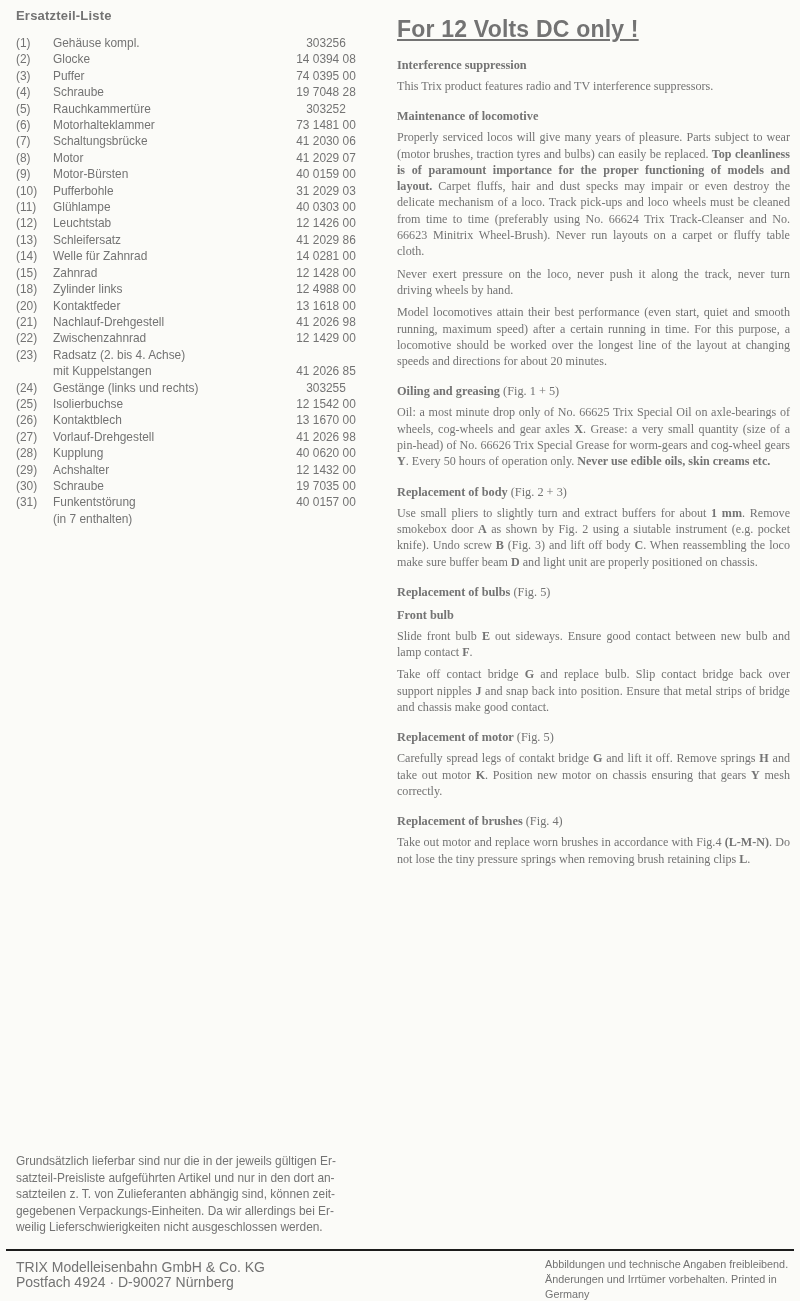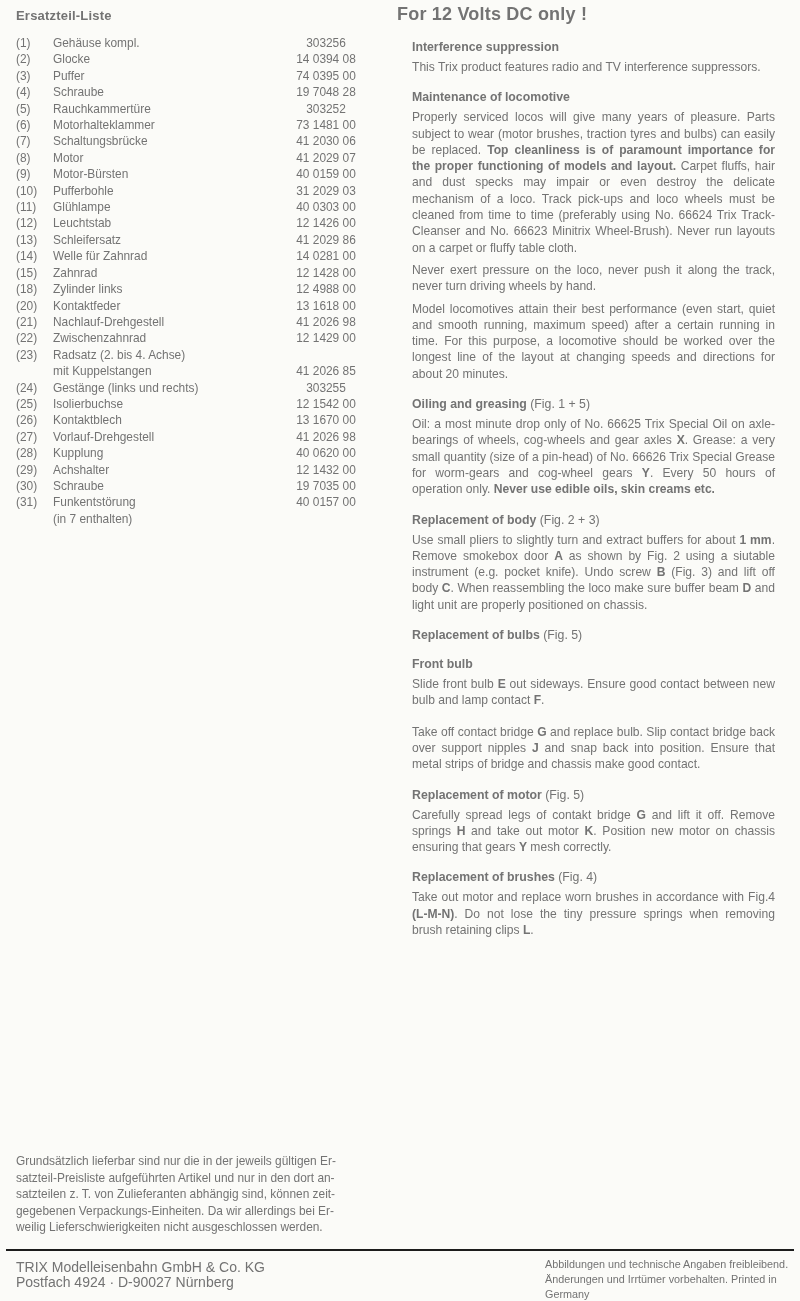--- a/index.html
+++ b/index.html
@@ -14,22 +14,22 @@
   
   .left-col{position:absolute;left:16px;top:8px;width:370px;}
   .pl-title{font-size:13px;font-weight:bold;margin:0 0 12px 0;letter-spacing:.2px;}
   .parts-rows{font-size:11.9px;line-height:16.4px;}
   .parts-row{display:flex;}
   .pnum{flex:none;width:37px;white-space:nowrap;}
   .pname{flex:1;white-space:nowrap;}
   .pcode{flex:none;width:100px;text-align:center;white-space:nowrap;margin-right:10px;}
   
   .right-col{position:absolute;left:397px;top:4px;width:393px;}
-  .doc-title{font-size:18px;font-weight:bold;margin:0 0 9px 0;letter-spacing:.2px;}
-  .sec{margin:15px;}
+  .doc-title{font-size:23px;font-weight:bold;margin:12px 0 9px 0;letter-spacing:.2px;text-decoration:underline;}
+  .sec{margin:0;font-family:Liberation Serif, serif;}
   .sec h3{font-size:12.3px;margin:15px 0 5px 0;font-weight:bold;}
   .sec.tight h3{margin-top:8px;}
   .sec h3 .hn{font-weight:normal;text-align:center;}
   .sec p{font-size:12.1px;line-height:16.3px;margin:0 0 6px 0;text-align:justify;}
   .b{font-weight:bold;}
   
   .footnote{position:absolute;left:16px;top:1141px;width:380px;
     font-size:11.9px;line-height:16.6px;margin-top:12px;}
   
   .divider{position:absolute;left:6px;top:1249px;width:788px;border-top:2px solid #1c1c1c;}

